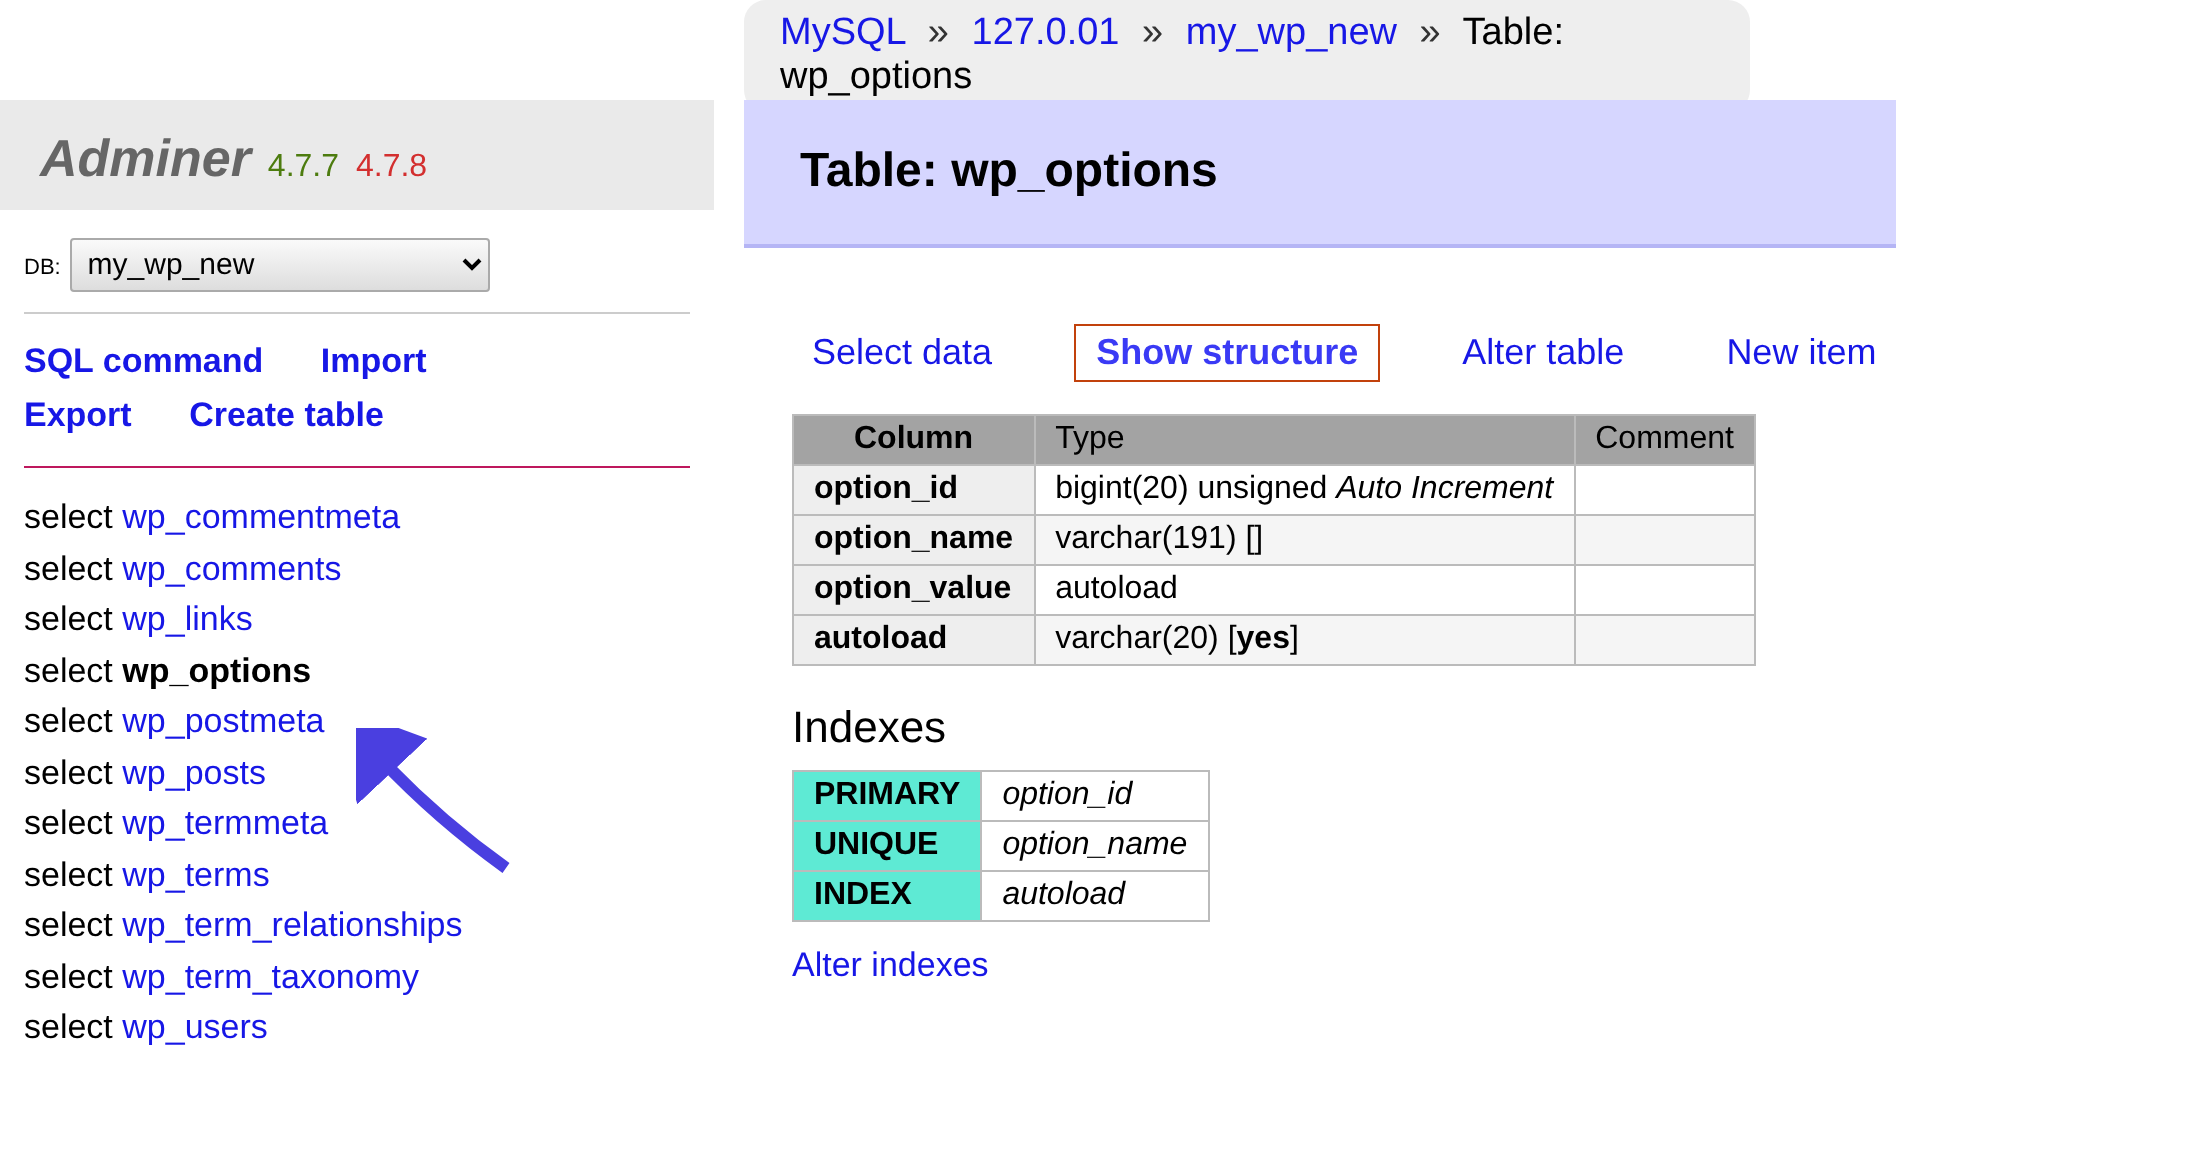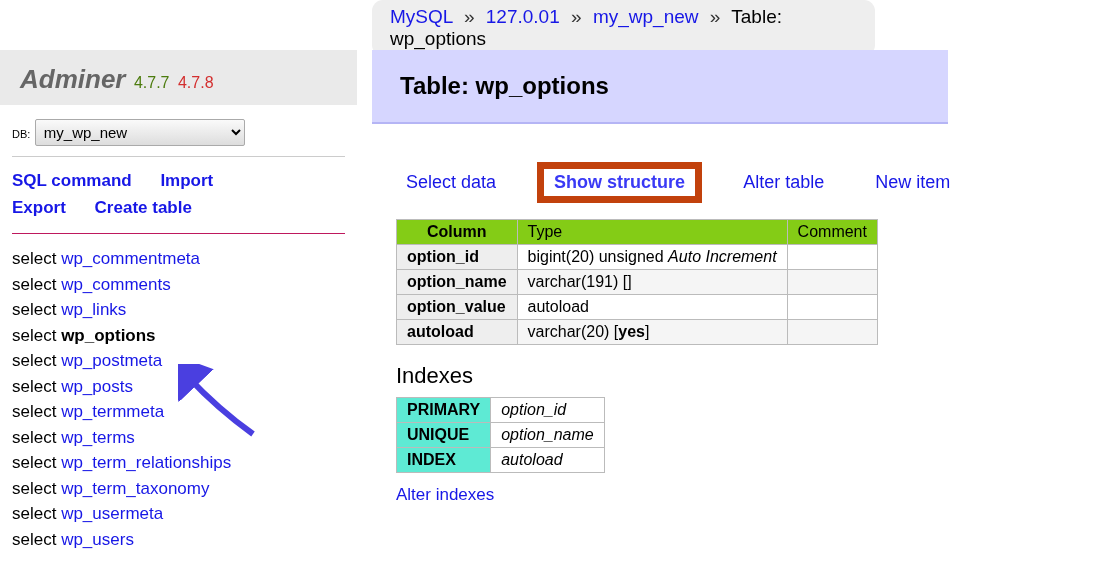--- a/index.html
+++ b/index.html
@@ -75,37 +75,37 @@
     padding: 22px 28px;
     font-size: 24px;
     margin-right: 152px;
     font-weight: bold;
     margin-top: 0;
   }
 
   .tabs { padding: 18px 0 12px 24px; font-size: 18px; }
   .tabs a { margin-right: 26px; display: inline-block; padding: 3px 10px; }
   .tabs a.active {
-    border: 7px solid #c2410c;
+    border: 1px solid #c2410c;
     font-weight: bold;
     color: #3a3af5;
   }
 
   table.data {
     border-collapse: collapse;
     margin: 4px 0 12px 24px;
     font-size: 16px;
   }
   table.data th, table.data td {
     border: 1px solid #bbb;
     padding: 3px 10px;
     text-align: left;
   }
   table.data thead th {
-    background: #84cc16;
+    background: #a3a3a3;
     font-weight: normal;
   }
   table.data thead th:first-child { font-weight: bold; text-align: center; }
   table.data tbody th {
     background: #eee;
     font-weight: bold;
     text-align: left;
   }
   table.data tbody tr:nth-child(even) td,
   table.data tbody tr:nth-child(even) th { background: #f5f5f5; }
@@ -177,21 +177,20 @@
         <div class="table-item"><a><span class="sel">select </span><span class="tbl">wp_commentmeta</span></a></div>
         <div class="table-item"><a><span class="sel">select </span><span class="tbl">wp_comments</span></a></div>
         <div class="table-item"><a><span class="sel">select </span><span class="tbl">wp_links</span></a></div>
         <div class="table-item"><a><span class="sel">select </span><span class="tbl current">wp_options</span></a></div>
         <div class="table-item"><a><span class="sel">select </span><span class="tbl">wp_postmeta</span></a></div>
         <div class="table-item"><a><span class="sel">select </span><span class="tbl">wp_posts</span></a></div>
         <div class="table-item"><a><span class="sel">select </span><span class="tbl">wp_termmeta</span></a></div>
         <div class="table-item"><a><span class="sel">select </span><span class="tbl">wp_terms</span></a></div>
         <div class="table-item"><a><span class="sel">select </span><span class="tbl">wp_term_relationships</span></a></div>
         <div class="table-item"><a><span class="sel">select </span><span class="tbl">wp_term_taxonomy</span></a></div>
-        <div class="table-item"><a><span class="sel">select </span><span class="tbl">wp_usermeta</span></a></div>
         <div class="table-item"><a><span class="sel">select </span><span class="tbl">wp_users</span></a></div>
       </div>
   </div>
 </div>
 
 <div class="main">
   <h2 class="page-title">
     <span>Table:</span>
     <span>wp_options</span>
   </h2>

